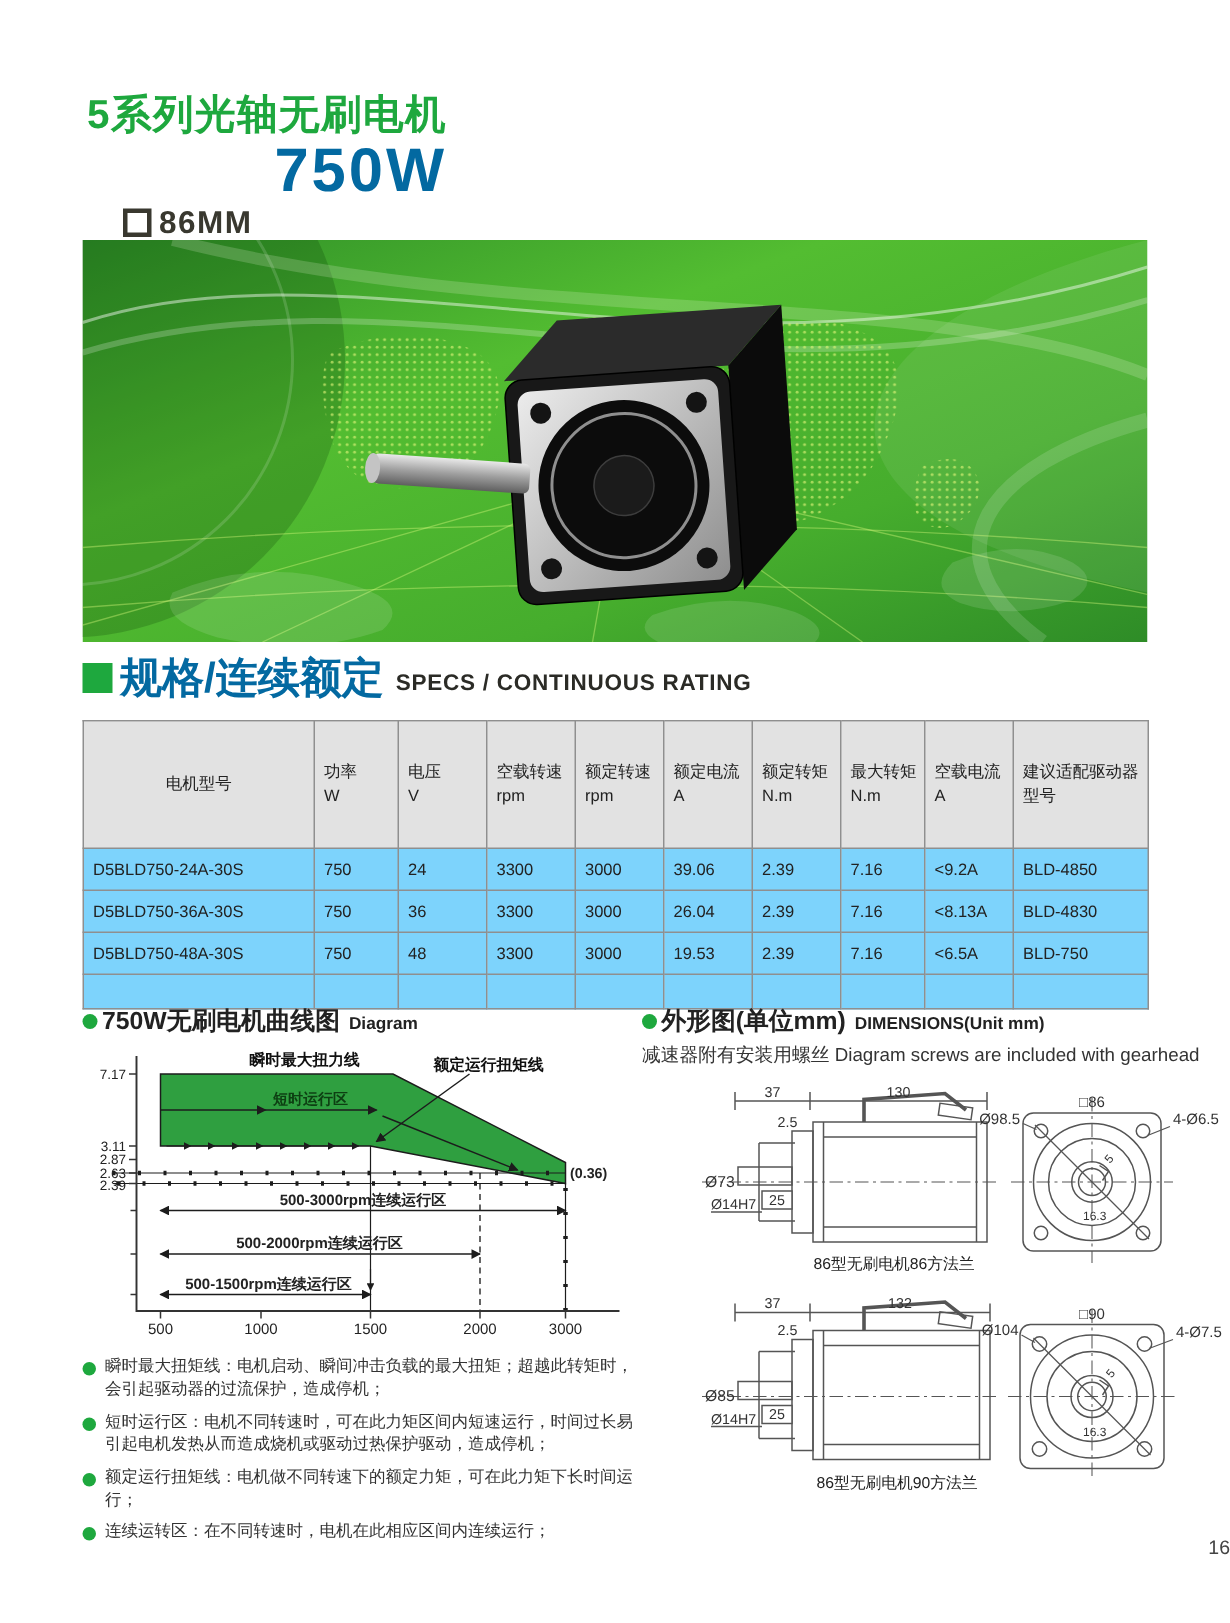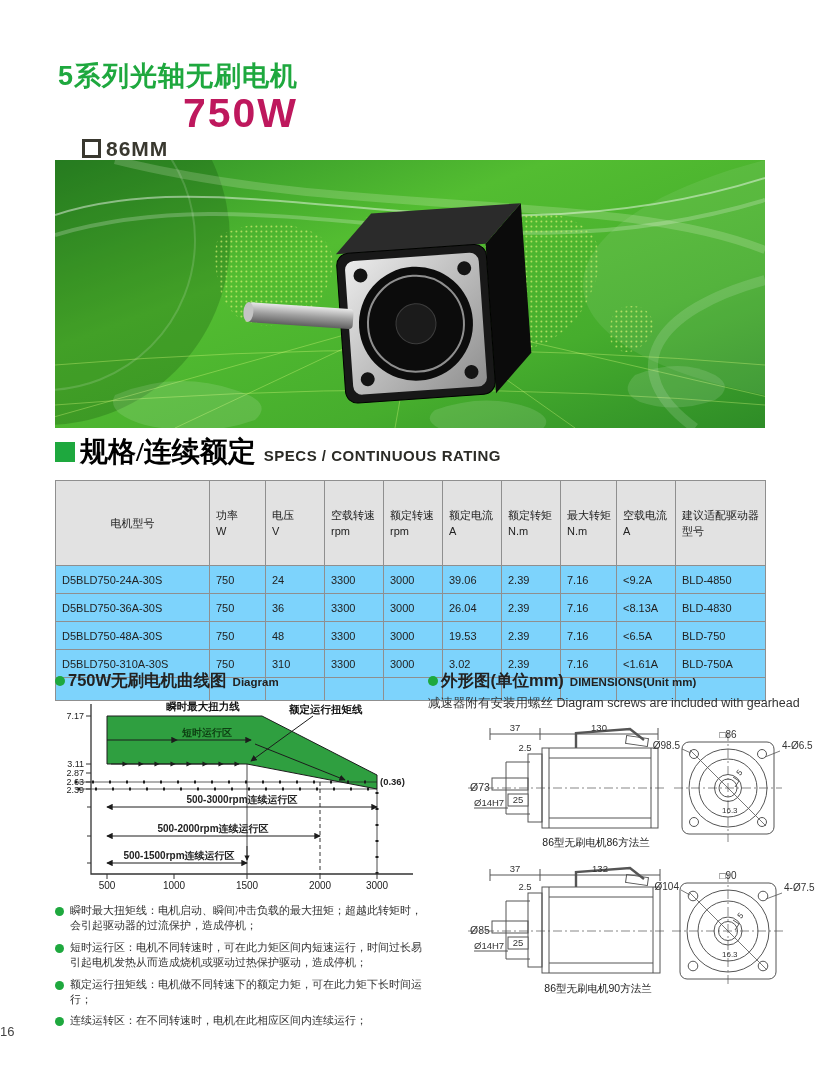--- a/index.html
+++ b/index.html
@@ -2,32 +2,32 @@
 <html><head>
 <meta charset="utf-8">
 <style>
   html,body{margin:0;padding:0;background:#fff;}
   #page{position:relative;width:820px;height:1082px;background:#fff;overflow:hidden;
         font-family:"Liberation Sans","DejaVu Sans",sans-serif;color:#222;}
 
   
   .hdr{position:absolute;left:58px;top:62px;text-align:right;}
   .hdr-series{color:#1ea83e;font-size:27px;font-weight:900;letter-spacing:1px;line-height:1.1;}
-  .hdr-power{color:#be185d;font-size:41px;font-weight:900;letter-spacing:2px;line-height:1.05;}
+  .hdr-power{color:#0369a1;font-size:41px;font-weight:900;letter-spacing:2px;line-height:1.05;}
   .hdr-frame{display:flex;align-items:center;margin-top:2px;padding-left:24px;}
   .hdr-frame .sq{width:13px;height:13px;border:3px solid #39382f;margin-right:5px;}
   .hdr-frame .txt{color:#39382f;font-size:21px;font-weight:900;letter-spacing:1px;}
 
   
   .banner{position:absolute;left:55px;top:160px;width:710px;height:268px;}
 
   
   .sec-specs{position:absolute;left:55px;top:438px;display:flex;align-items:flex-end;}
   .sec-specs .gsq{width:20px;height:20px;background:#1ea83e;margin-right:5px;margin-bottom:4px;}
-  .sec-specs .cn{font-size:28px;font-weight:900;color:#000000;line-height:1;font-family:Liberation Serif, serif;}
+  .sec-specs .cn{font-size:28px;font-weight:900;color:#0369a1;line-height:1;}
   .sec-specs .en{font-size:15px;font-weight:700;color:#2b2b26;margin-left:8px;margin-bottom:2px;letter-spacing:.5px;}
 
   table.spec{position:absolute;left:55px;top:480px;width:710px;border-collapse:collapse;
              font-size:11px;color:#222;table-layout:fixed;}
   table.spec th,table.spec td{border:1px solid #8f8f8f;font-weight:normal;}
   table.spec th{background:#e2e2e2;height:60px;text-align:left;padding:0 0 0 6px;vertical-align:middle;line-height:1.5;}
   table.spec th.cen{text-align:center;padding:12px;}
   table.spec td{height:27px;padding:0 0 0 6px;background:#7dd3fc;}
   table.spec tr.empty td{height:22px;}
   .th-u{display:block;}
@@ -45,21 +45,21 @@
   .note{display:flex;margin-bottom:6px;font-family:Liberation Mono, monospace;}
   .note .dot{flex:0 0 9px;width:9px;height:9px;border-radius:50%;background:#1ea83e;margin:3px 6px 0 0;}
   .note .txt{font-size:11px;line-height:1.4;color:#333;}
 
   .right-col{position:absolute;left:428px;top:670px;width:392px;}
   .dim-sub{font-size:12.5px;color:#333;margin-top:3px;}
   .dim-sub .en{color:#333;}
   .tech{display:block;margin-top:6px;}
   .tech text{font-family:"Liberation Sans","DejaVu Sans",sans-serif;}
 
-  .footer{position:absolute;left:0;right:0;top:1024px;text-align:left;font-size:13px;color:#444;}
+  .footer{position:absolute;left:0;right:0;top:1024px;text-align:right;font-size:13px;color:#444;}
 </style>
 </head>
 <body>
 
 <div id="page">
 
   <div class="hdr">
     <div class="hdr-series">5系列光轴无刷电机</div>
     <div class="hdr-power">750W</div>
     <div class="hdr-frame">
@@ -198,32 +198,20 @@
           <td>750</td>
           <td>48</td>
           <td>3300</td>
           <td>3000</td>
           <td>19.53</td>
           <td>2.39</td>
           <td>7.16</td>
           <td>&lt;6.5A</td>
           <td>BLD-750</td>
     </tr>
-    <tr>
-      <td>D5BLD750-310A-30S</td>
-          <td>750</td>
-          <td>310</td>
-          <td>3300</td>
-          <td>3000</td>
-          <td>3.02</td>
-          <td>2.39</td>
-          <td>7.16</td>
-          <td>&lt;1.61A</td>
-          <td>BLD-750A</td>
-    </tr>
     <tr class="empty">
       <td></td>
           <td></td>
           <td></td>
           <td></td>
           <td></td>
           <td></td>
           <td></td>
           <td></td>
           <td></td>

